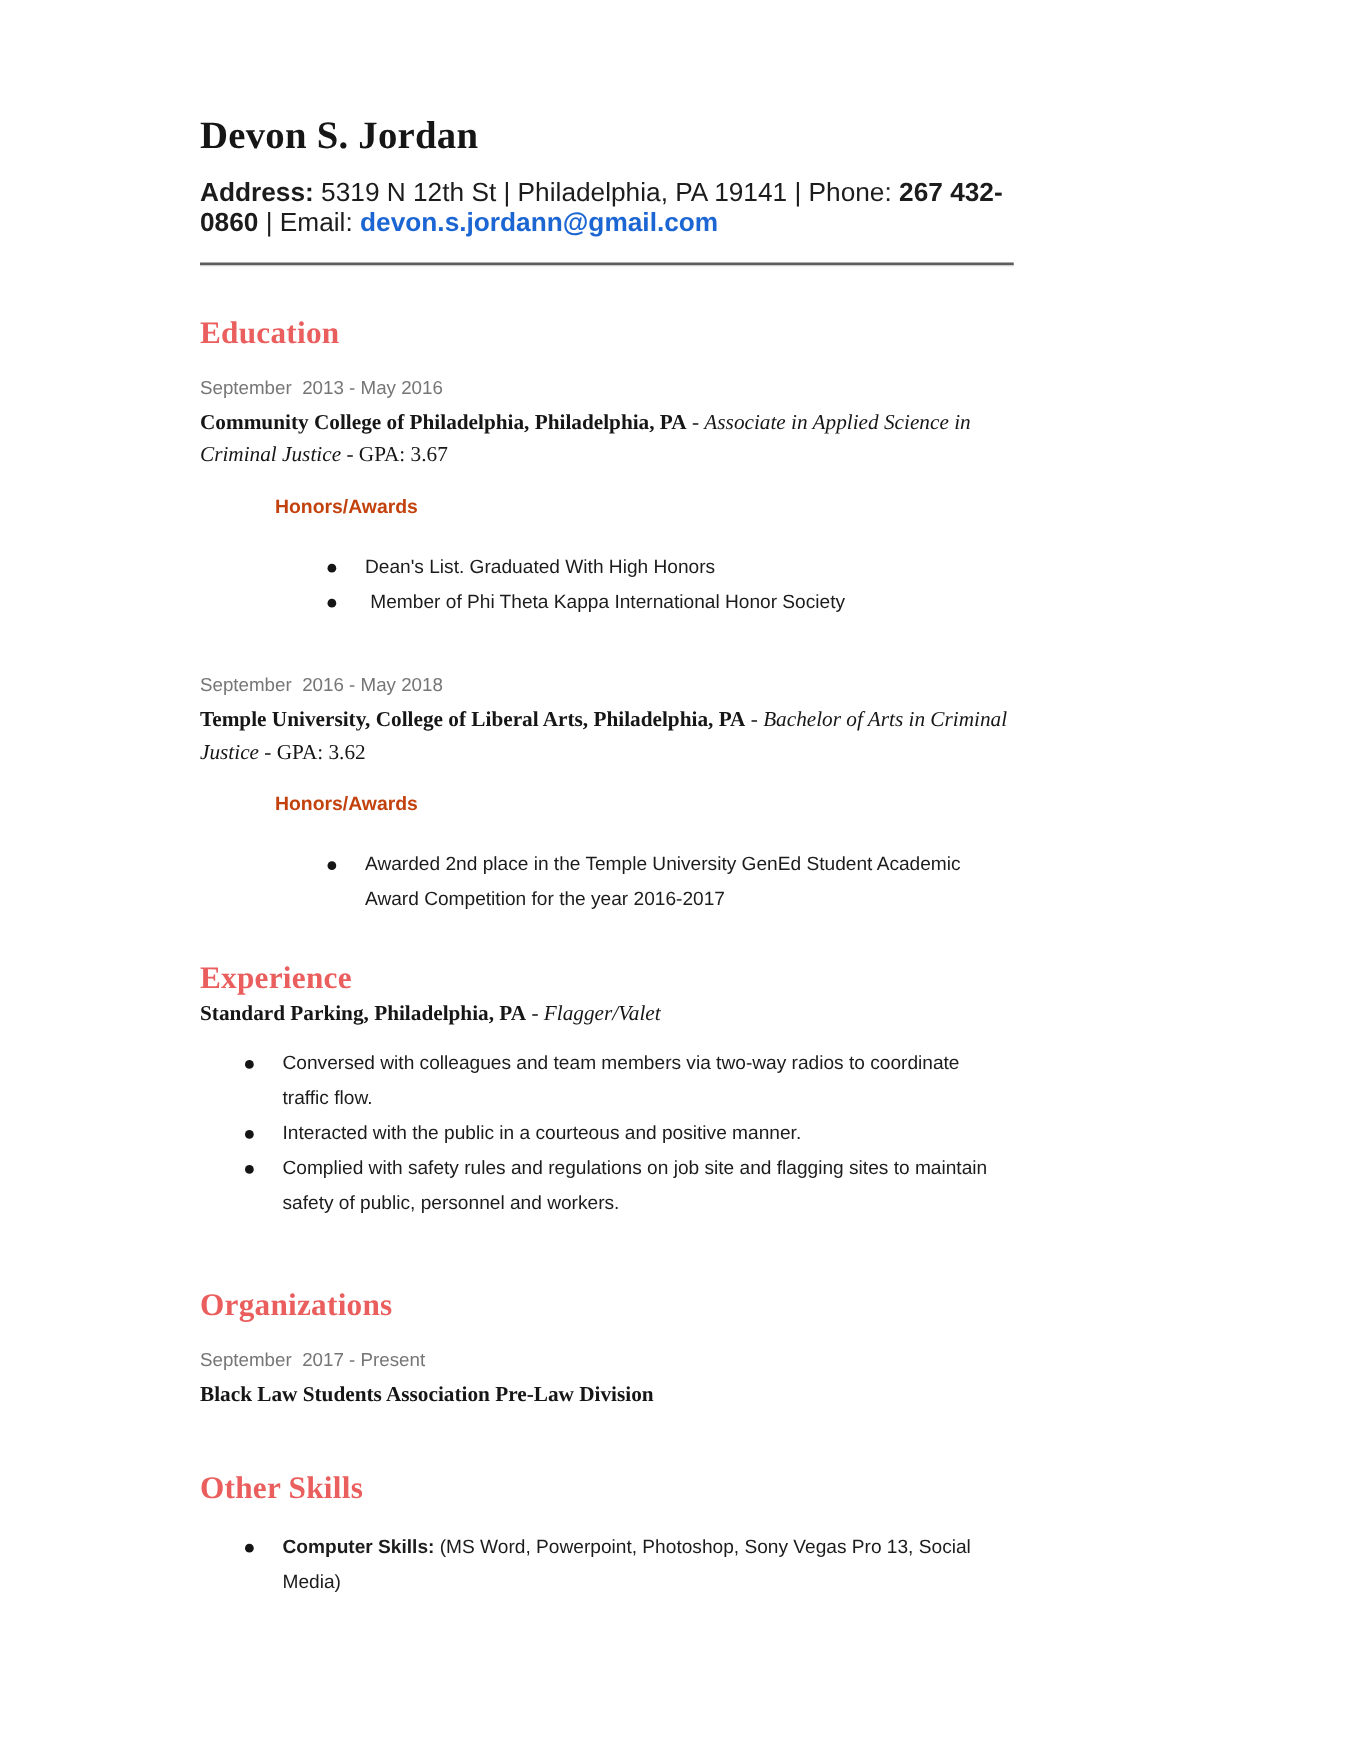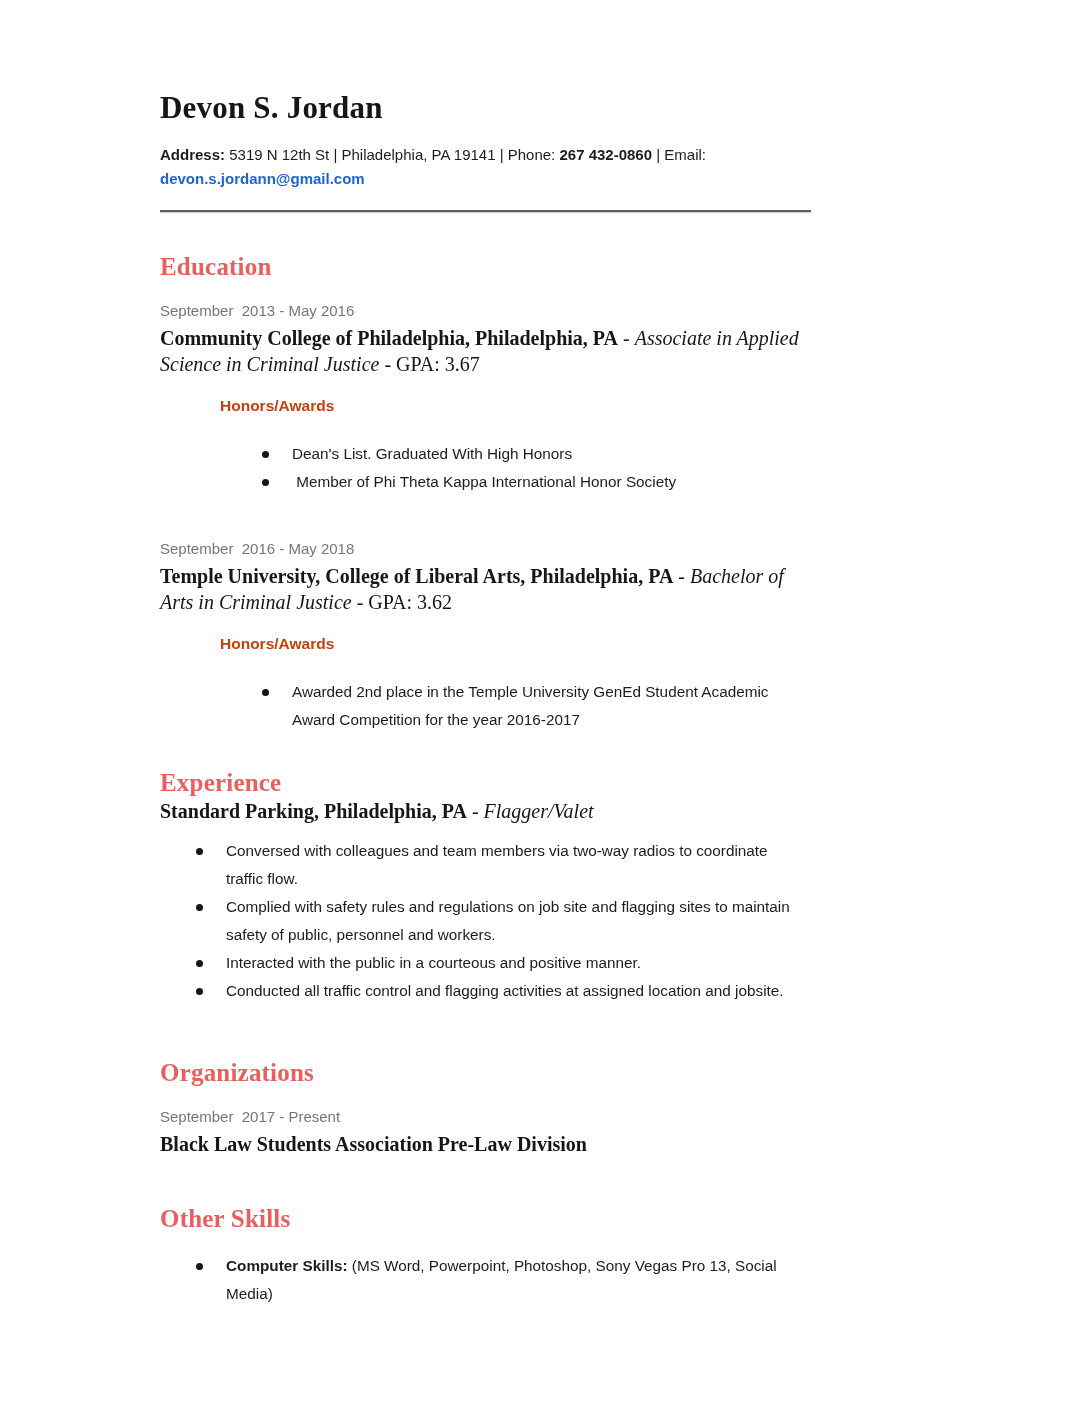--- a/index.html
+++ b/index.html
@@ -25,21 +25,21 @@
   .resume-name{
     font-family:"Liberation Serif", serif;
     font-weight:bold;
     font-size:31px;
     line-height:40px;
     color:#161616;
     letter-spacing:.2px;
   }
   .contact-line{
     margin-top:15px;
-    font-size:15px;
+    font-size:21px;
     line-height:24px;
     color:#1c1c1c;
   }
   .contact-line .b{font-weight:bold;}
   .email-link{color:var(--link);font-weight:bold;text-decoration:none;cursor:pointer;}
   .rule{
     margin-top:19px;
     height:2px;
     background:#5d5d5d;
     box-shadow:0 1px 0 #cfcfcf;
@@ -63,21 +63,21 @@
     font-size:15px;
     line-height:25px;
     color:var(--muted);
     margin-top:16px;
     margin-bottom:2px;
   }
   .dates.gap-prev{margin-top:40px;}
 
   .title-line{
     font-family:"Liberation Serif", serif;
-    font-size:20px;
+    font-size:17px;
     line-height:26px;
     color:#161616;
   }
   .title-line .org{font-weight:bold;}
   .title-line .it{font-style:italic;}
 
   .honors-label{
     margin:19px 0 25px 60px;
     font-size:15.5px;
     line-height:19px;
@@ -146,29 +146,25 @@
   <div class="section-title st-experience">Experience</div>
 
   <div class="title-line"><span class="org pre">Standard Parking, Philadelphia, PA</span><span class="pre"> - </span><span class="it pre">Flagger/Valet</span></div>
   <div class="exp-bullets">
     <div class="bullet lvl1">
       <span class="dot"></span>
       <span class="txt pre">Conversed with colleagues and team members via two-way radios to coordinate traffic flow.</span>
     </div>
     <div class="bullet lvl1">
       <span class="dot"></span>
-      <span class="txt pre">Complied with safety rules and regulations on job site and flagging sites to maintain safety of public, personnel and workers.</span>
-    </div>
-    <div class="bullet lvl1">
-      <span class="dot"></span>
       <span class="txt pre">Interacted with the public in a courteous and positive manner.</span>
     </div>
     <div class="bullet lvl1">
       <span class="dot"></span>
-      <span class="txt pre">Conducted all traffic control and flagging activities at assigned location and jobsite.</span>
+      <span class="txt pre">Complied with safety rules and regulations on job site and flagging sites to maintain safety of public, personnel and workers.</span>
     </div>
   </div>
 
   <div class="section-title st-organizations">Organizations</div>
   <div class="dates pre">September  2017 - Present</div>
   <div class="title-line"><span class="org pre">Black Law Students Association Pre-Law Division</span></div>
 
   <div class="section-title st-otherskills">Other Skills</div>
   <div class="skills-bullets">
     <div class="bullet lvl1">

